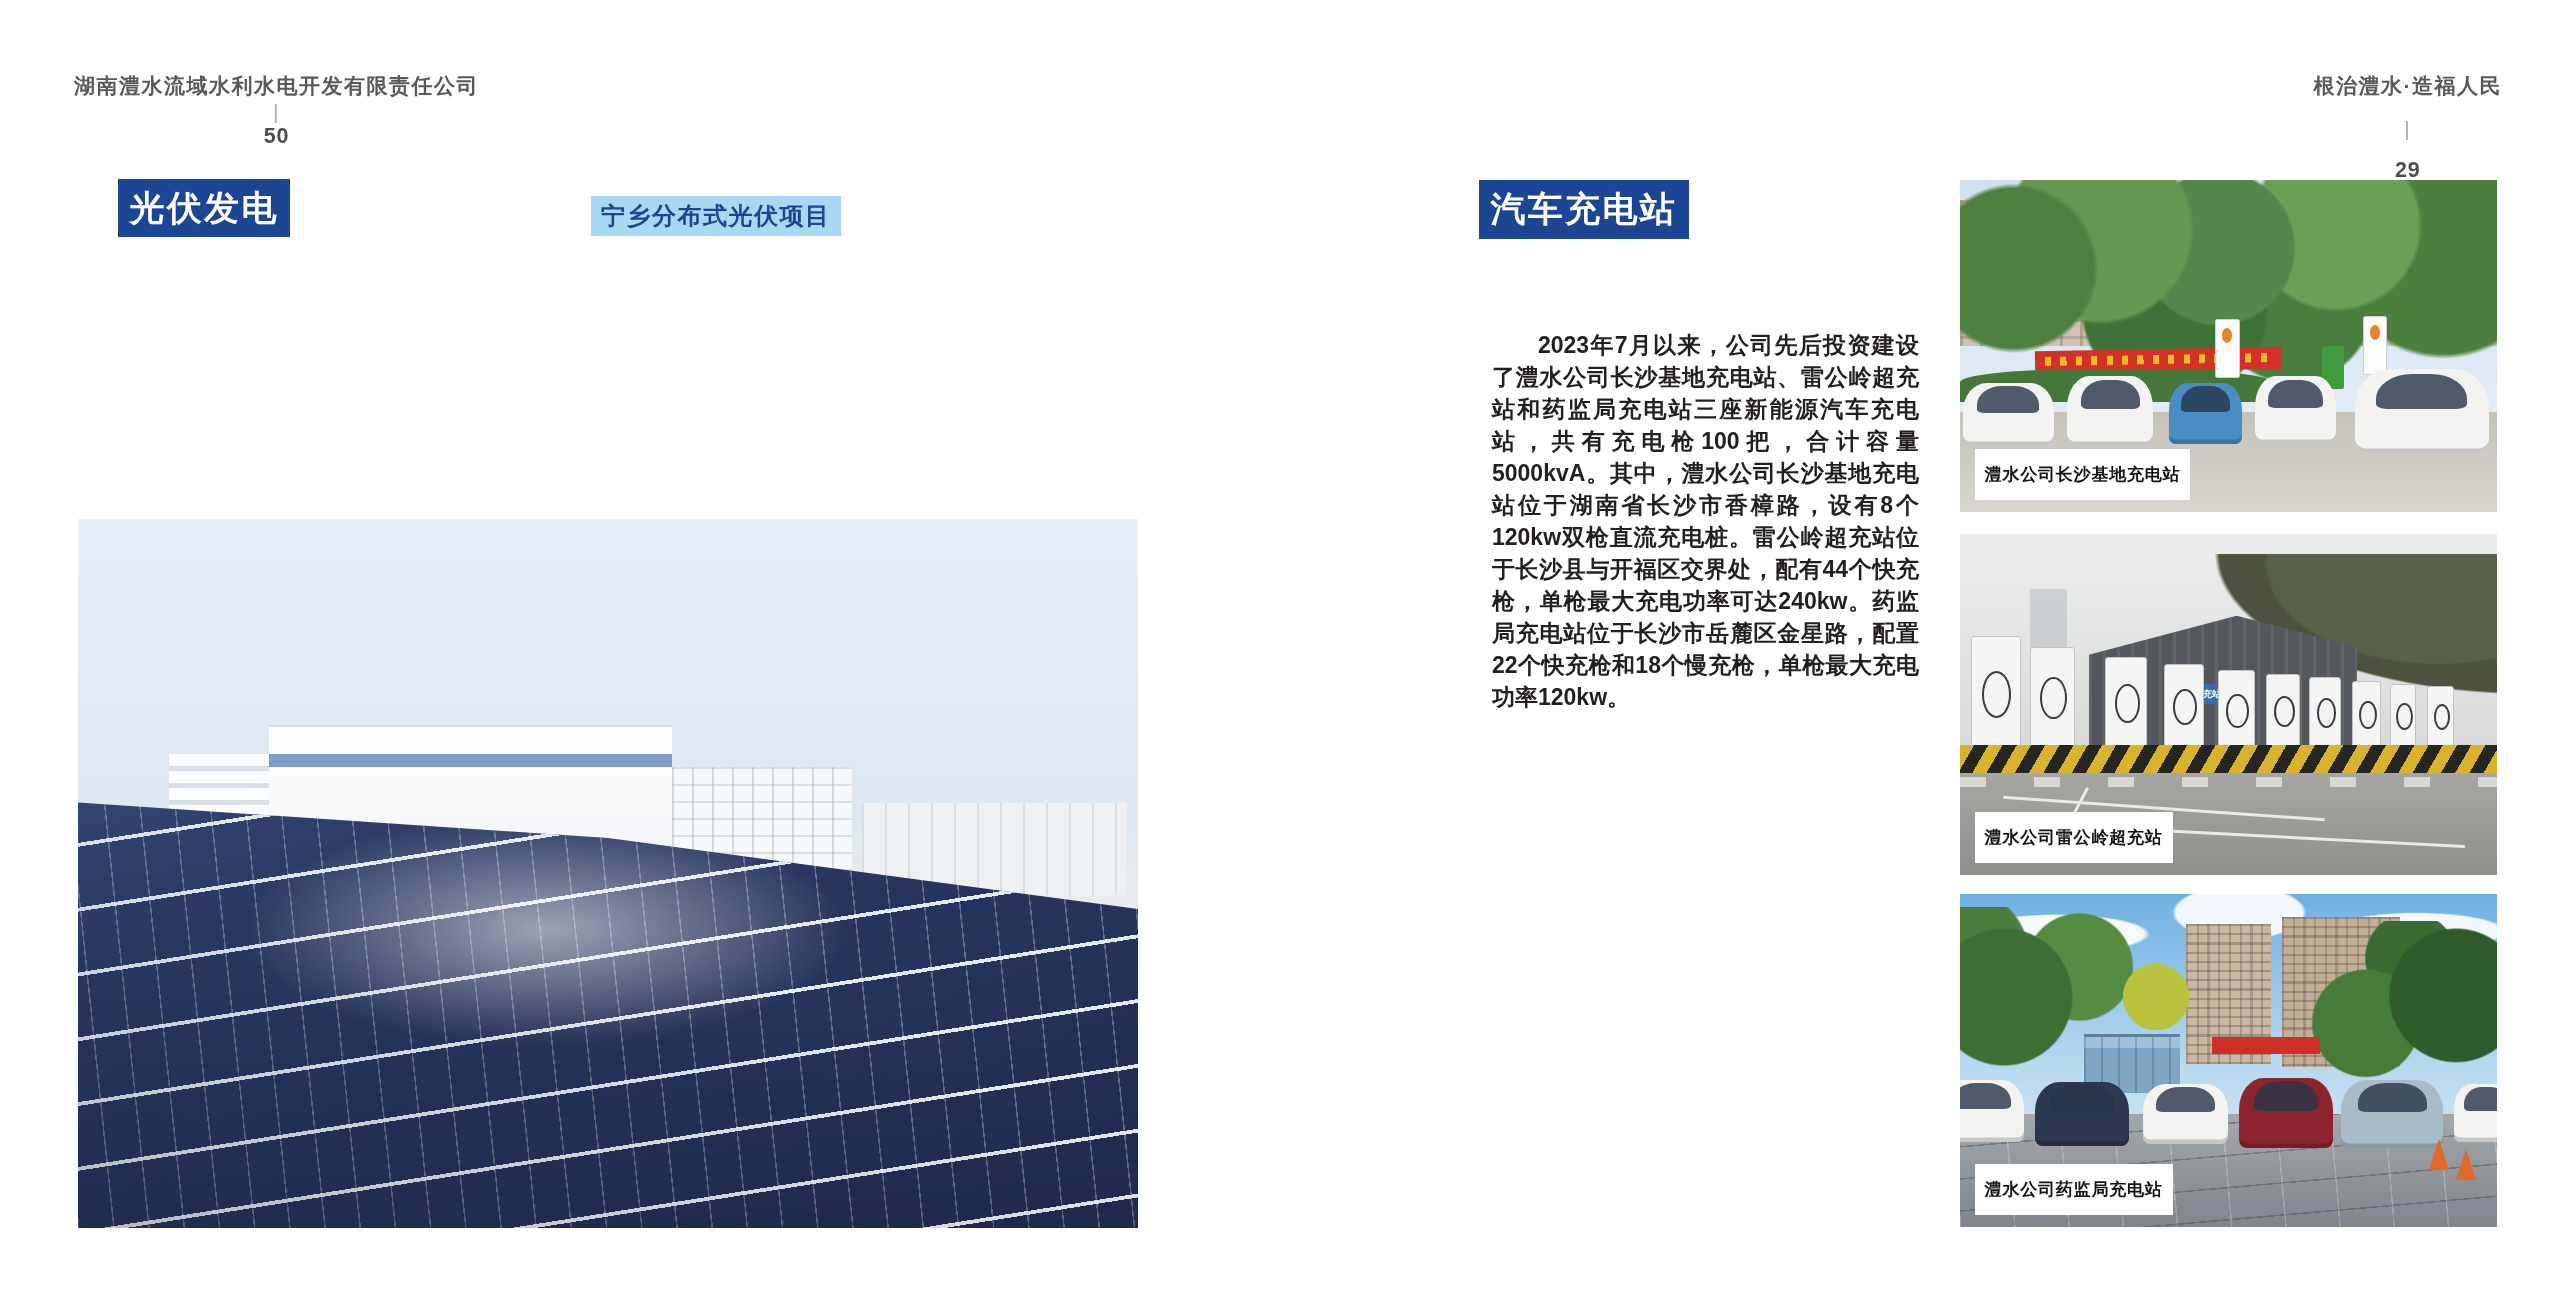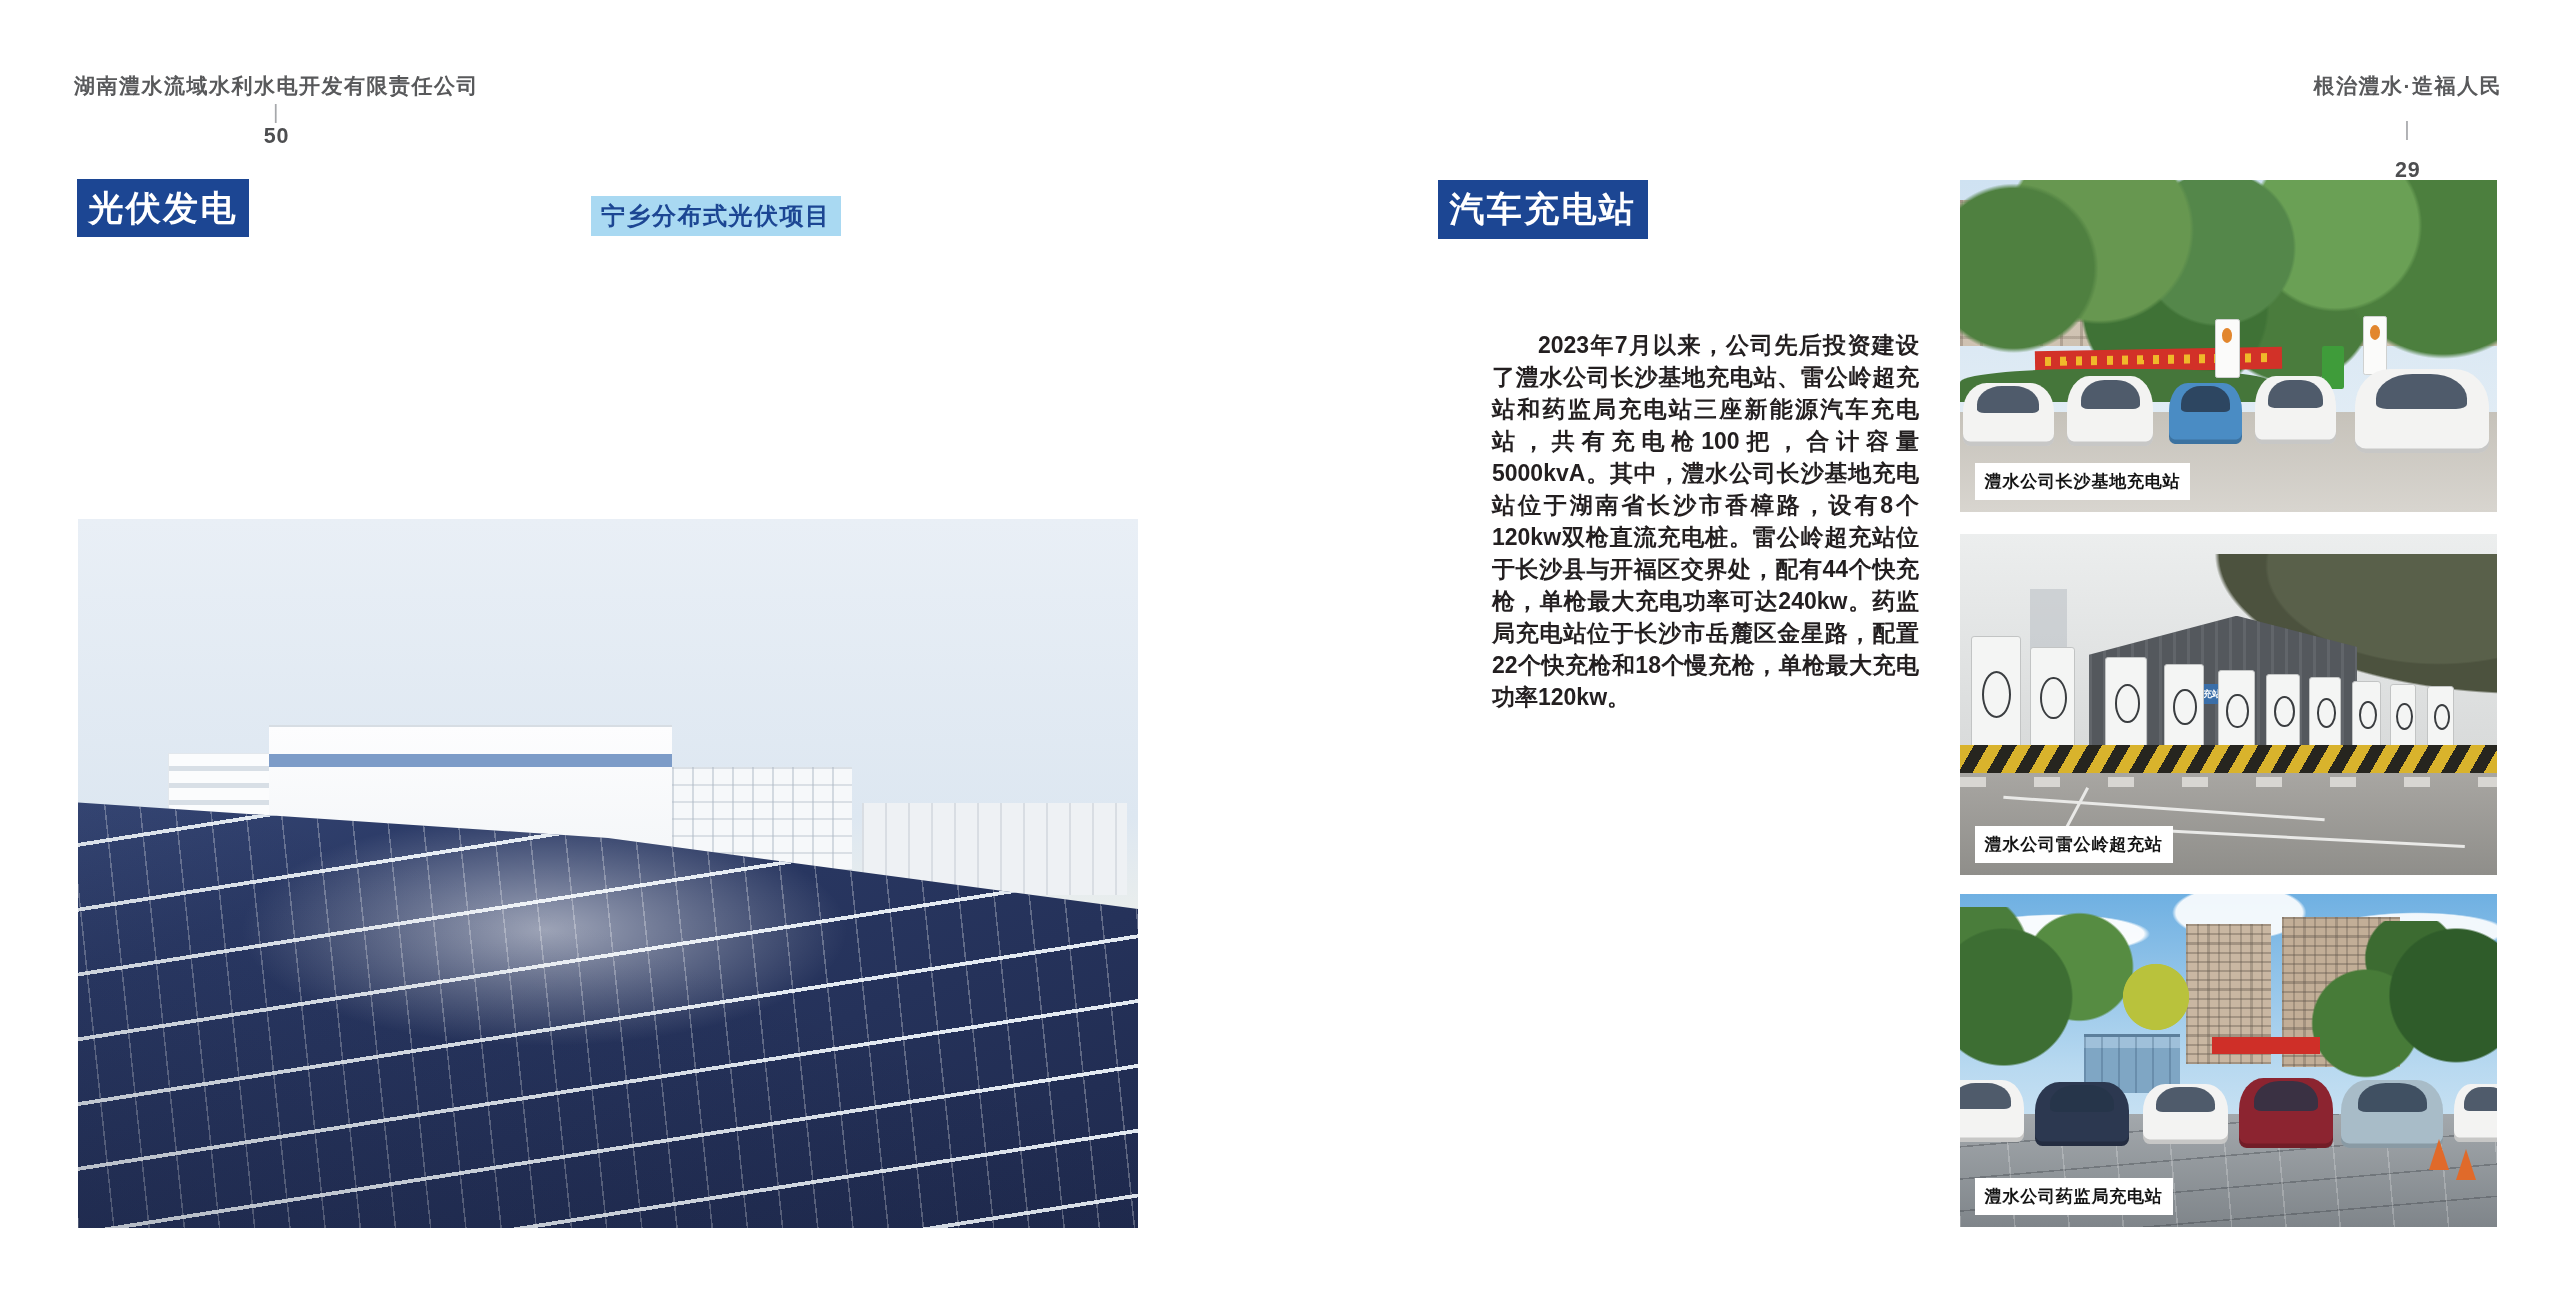--- a/index.html
+++ b/index.html
@@ -7,40 +7,40 @@
   .spread{position:relative;width:2576px;height:1306px;background:#ffffff;overflow:hidden;color:#231f20;}
 
   
   .hdr{position:absolute;top:72px;display:flex;align-items:center;font-size:21px;font-weight:bold;color:#58595b;letter-spacing:1.5px;white-space:nowrap;flex-direction:column;}
   .hdr-left{left:74px;}
   .hdr-right{right:74px;gap:17px;}
   .hdr-sep{margin:0 14px;color:#a6a8ab;font-weight:400;}
   .hdr-page{color:#4d4e50;font-size:21.5px;letter-spacing:0.8px;}
 
   
-  .title-box{position:absolute;display:flex;align-items:center;background:#1c4693;color:#ffffff;font-weight:bold;font-size:35px;letter-spacing:2.3px;padding:0 11.5px;}
+  .title-box{position:absolute;display:flex;align-items:center;background:#1c4693;color:#ffffff;font-weight:bold;font-size:35px;letter-spacing:2.3px;padding:0 11.5px;margin-left:41px;}
   .title-pv{left:77px;top:179px;height:58px;}
   .title-ev{left:1438px;top:180px;height:59px;}
 
   
   .subtitle{position:absolute;left:591px;top:196px;height:40px;display:flex;align-items:center;background:#a9d9f2;color:#1c4693;font-weight:bold;font-size:24px;letter-spacing:1.5px;padding:0 10px;white-space:nowrap;}
 
   
   .para{position:absolute;font-size:23px;line-height:32px;font-weight:600;text-align:justify;text-indent:2em;color:#231f20;margin:0;}
   .para-pv{left:587px;top:270px;width:570px;}
   .para-ev{left:1492px;top:329px;width:427px;}
 
   
   .photo{position:absolute;overflow:hidden;background:#dfe3e8;}
   .photo-solar{left:78px;top:519px;width:1060px;height:709px;}
   .photo-1{left:1960px;top:180px;width:537px;height:332px;}
   .photo-2{left:1960px;top:534px;width:537px;height:341px;}
   .photo-3{left:1960px;top:894px;width:537px;height:333px;}
   .layer{position:absolute;}
-  .photo-caption{position:absolute;left:14.6px;bottom:12.3px;background:#ffffff;color:#141414;font-size:17px;font-weight:bold;letter-spacing:0.8px;padding:7px 10px;white-space:nowrap;z-index:9;}
+  .photo-caption{position:absolute;left:14.6px;bottom:12.3px;background:#ffffff;color:#141414;font-size:17px;font-weight:bold;letter-spacing:0.8px;padding:14px 10px;white-space:nowrap;z-index:9;}
 
   
   .car{position:absolute;background:#f3f3f2;border-radius:26% 26% 8% 8% / 45% 45% 12% 12%;box-shadow:inset 0 -4.6px 0 rgba(0,0,0,.18);}
   .car::before{content:"";position:absolute;left:16%;right:16%;top:5%;height:42%;background:rgba(38,52,72,.8);border-radius:40% 40% 12% 12% / 70% 70% 14% 14%;}
 
   
   .pile{position:absolute;background:#f4f5f4;border:1.5px solid #c2c4c4;border-radius:3.1px;}
   .pile::before{content:"";position:absolute;left:22%;top:28%;width:52%;height:36%;border:2.3px solid #3a3d40;border-radius:50%;}
 
   

